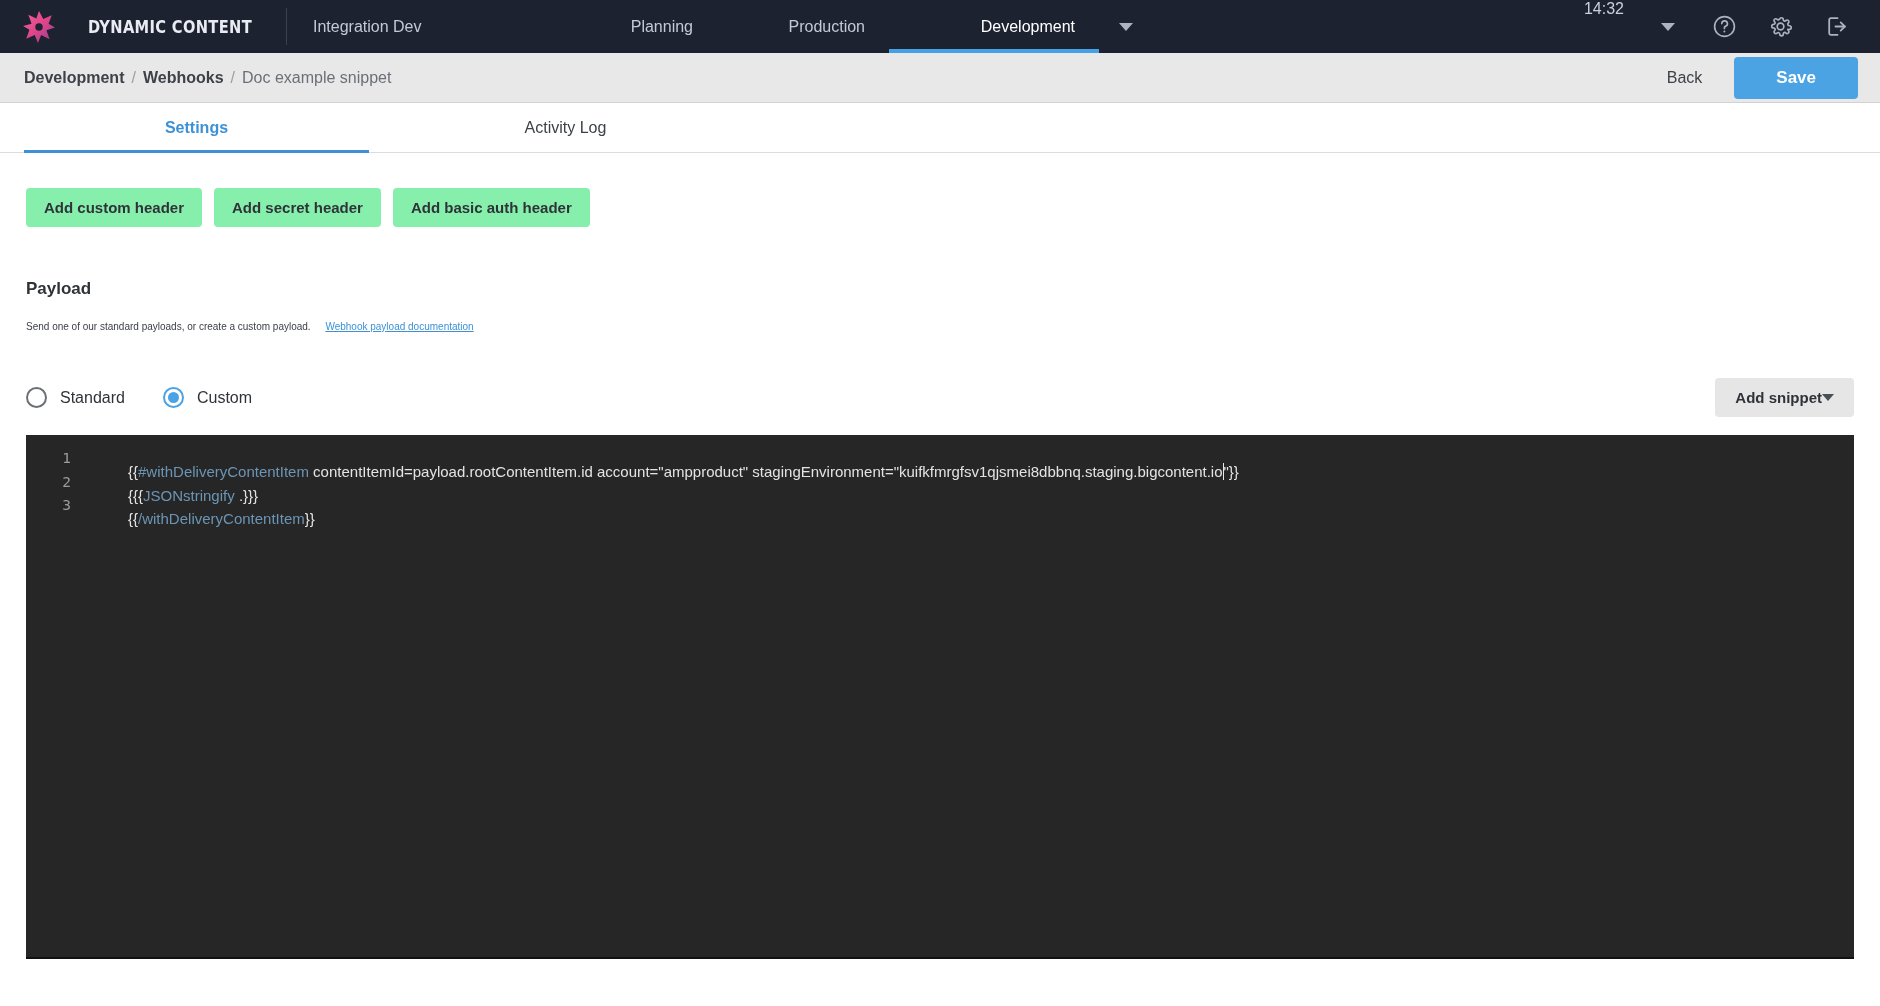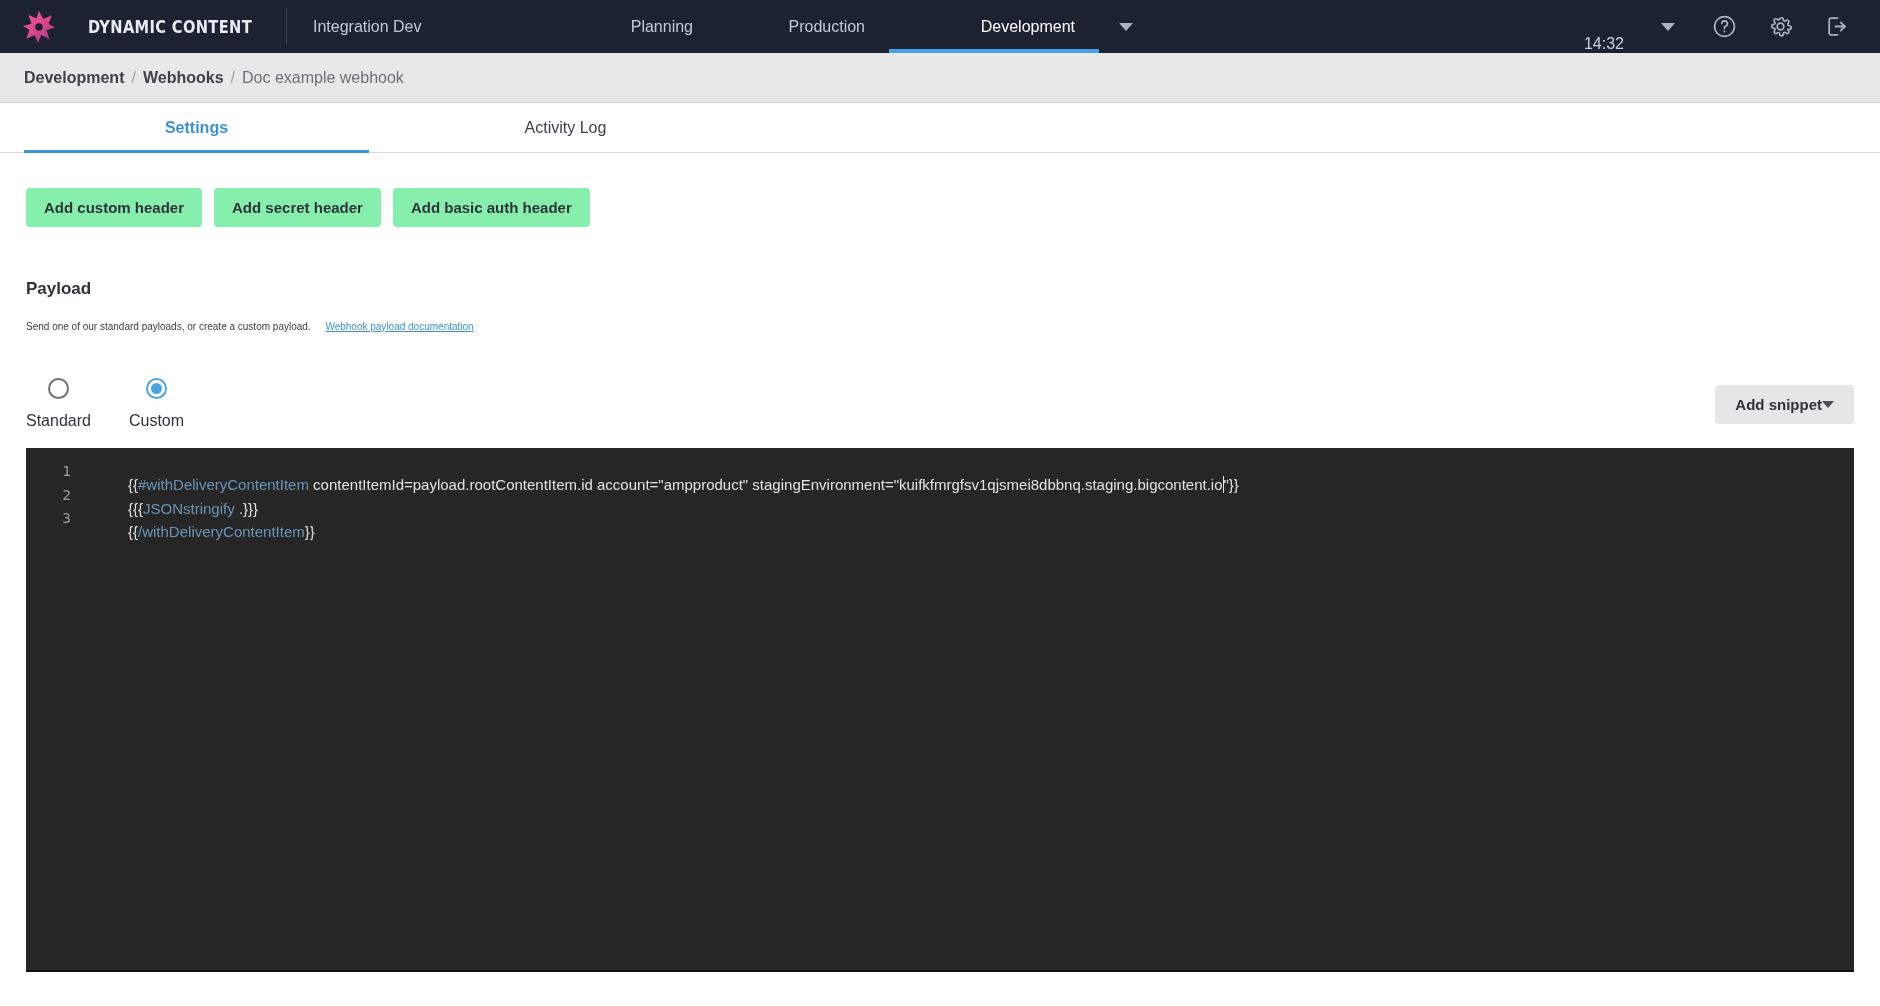--- a/index.html
+++ b/index.html
@@ -63,21 +63,21 @@
   .nav-caret {
     display: flex; align-items: center; padding: 0 20px;
   }
   .caret-down {
     width: 0; height: 0;
     border-left: 7px solid transparent;
     border-right: 7px solid transparent;
     border-top: 8px solid #aab3c2;
   }
   .topbar-right {
-    display: flex; align-items: flex-end; gap: 4px;
+    display: flex; align-items: flex-start; gap: 4px;
     margin-left: auto; padding-right: 18px;
   }
   .clock { color: #c9d0dc; font-size: 16px; padding: 0 14px; }
   .icon-btn {
     display: flex; align-items: center; justify-content: center;
     width: 52px; height: 53px;
     color: #aab3c2;
   }
 
   
@@ -148,21 +148,21 @@
   .section-desc {
     font-size: 10px; color: #3d4148;
     margin-top: 22px;
   }
   .doc-link { color: #3d91d6; margin-left: 12px; }
 
   .radio-row {
     display: flex; align-items: center;
     margin-top: 46px;
   }
-  .radio-opt { display: flex; align-items: center; gap: 13px; margin-right: 38px; flex-direction: column; }
+  .radio-opt { display: flex; align-items: center; gap: 13px; margin-right: 38px; }
   .radio-mark {
     width: 21px; height: 21px; border-radius: 50%;
     border: 2px solid #6b7076; background: #ffffff;
     display: flex; align-items: center; justify-content: center;
   }
   .radio-mark.on { border-color: #4ba3e3; }
   .radio-dot { width: 11px; height: 11px; border-radius: 50%; background: #4ba3e3; }
   .radio-label { font-size: 16px; color: #2f3338; }
   .snippet-btn {
     margin-left: auto;
@@ -294,21 +294,25 @@
     </div>
   </div>
 </div>
 
 <div class="crumbbar">
   <div class="crumbs">
     <span class="crumb-link">Development</span>
     <span class="crumb-sep">/</span>
     <span class="crumb-link">Webhooks</span>
     <span class="crumb-sep">/</span>
-    <span class="crumb-current">Doc example webhook</span>
+    <span class="crumb-current">Doc example snippet</span>
+  </div>
+  <div class="crumbbar-actions">
+    <span class="btn-back">Back</span>
+    <button class="btn-save">Save</button>
   </div>
 </div>
 
 <div class="tabsbar">
   <div class="tab active">
     <span>Settings</span>
   </div>
   <div class="tab">
     <span>Activity Log</span>
   </div>

